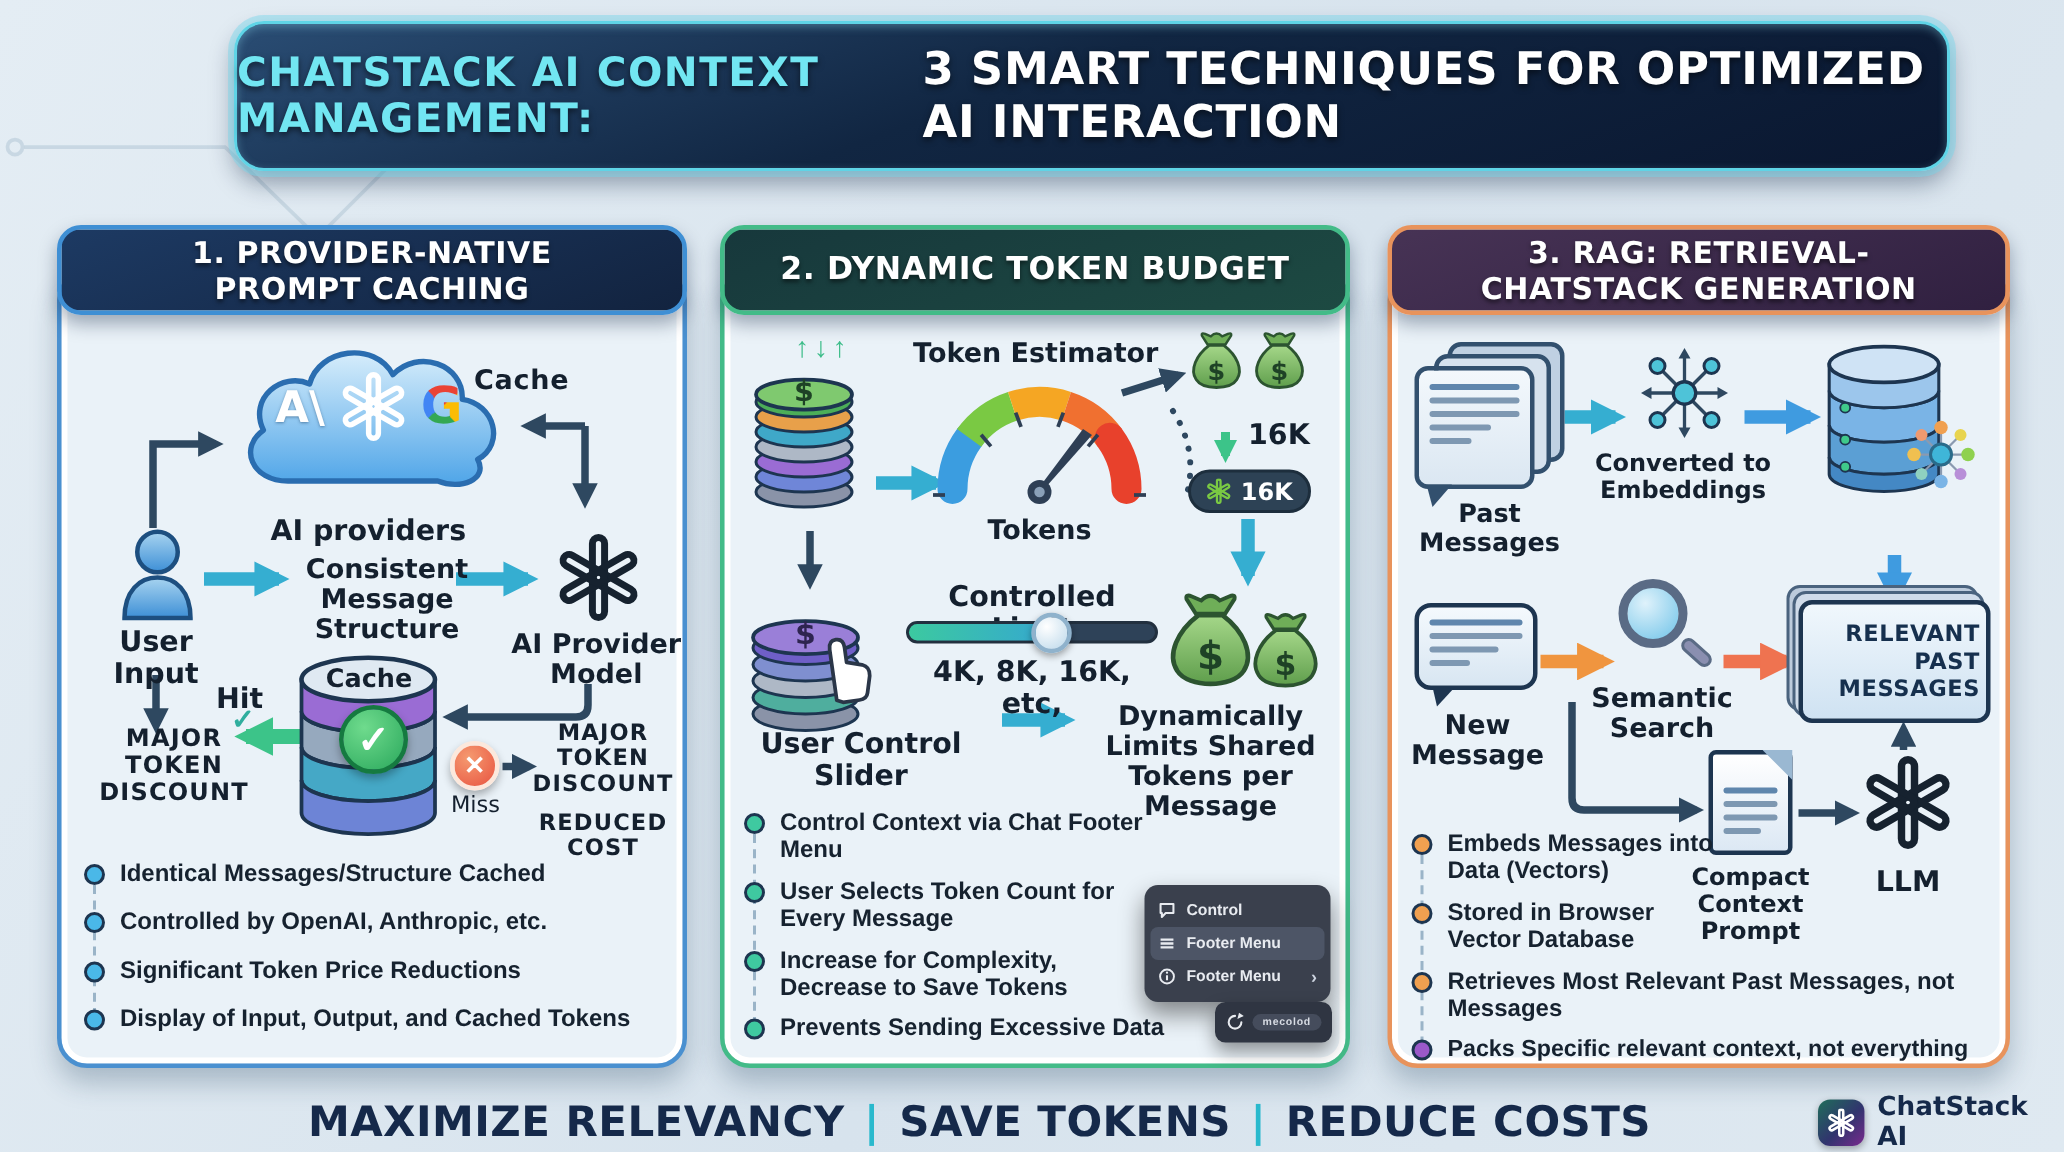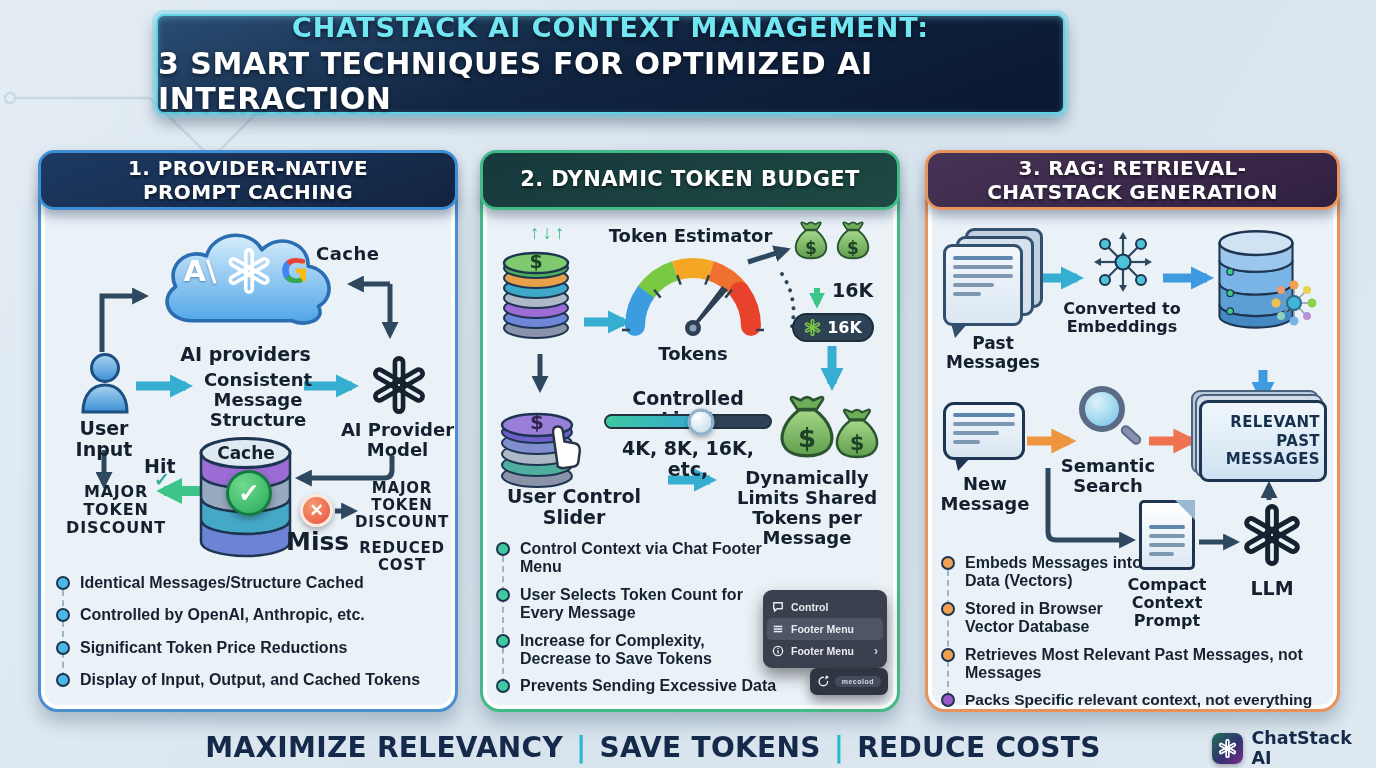--- a/index.html
+++ b/index.html
@@ -13,25 +13,25 @@
   .hd-font { font-family:"DejaVu Sans", sans-serif; }
 
   
   svg.circuits { position:absolute; inset:0; pointer-events:none; }
   svg.circuits path { fill:none; stroke:#b3c6d5; stroke-width:2.5; opacity:.55; }
   svg.circuits circle { fill:none; stroke:#b3c6d5; stroke-width:2.5; opacity:.55; }
   svg.circuits circle.fill { fill:#b3c6d5; stroke:none; opacity:.6; }
 
   
   .banner {
-    left:156px; top:14px; width:909px; height:100px; border-radius:8px;
+    left:156px; top:14px; width:1144px; height:100px; border-radius:20px;
     background:linear-gradient(160deg,#2a4d74,#112642 45%,#0a1730);
     border:2px solid #5fd4e6;
     box-shadow:0 0 0 4px rgba(120,215,235,.45), 0 8px 16px rgba(10,30,60,.4), inset 0 2px 6px rgba(140,220,240,.35);
-    display:flex; flex-direction:column; align-items:center; justify-content:center; gap:3px;
+    display:flex; flex-direction:row; align-items:center; justify-content:center; gap:3px;
   }
   .banner .l1 { font-size:27px; font-weight:800; letter-spacing:1px; color:#72e6f2; text-shadow:0 2px 4px rgba(0,0,0,.55); }
   .banner .l2 { font-size:30px; font-weight:800; letter-spacing:.5px; color:#ffffff; text-shadow:0 2px 4px rgba(0,0,0,.55); }
 
   
   .panel { position:absolute; top:150px; width:420px; height:562px; }
   .panel .body {
     position:absolute; left:0; right:0; top:30px; bottom:0; border-radius:20px;
     background:#eaf2f8; box-shadow:inset 0 0 0 4px #ffffff, 0 10px 18px rgba(30,60,90,.28);
   }
@@ -270,21 +270,21 @@
           <path d="M3 62 a44.5 14 0 0 0 89 0 L92 84 a44.5 14 0 0 1 -89 0 Z" fill="#45a8c6" stroke="#1d3550" stroke-width="2.5"></path>
           <path d="M3 84 a44.5 14 0 0 0 89 0 L92 106 a44.5 14 0 0 1 -89 0 Z" fill="#6d84d6" stroke="#1d3550" stroke-width="2.5"></path>
           <path d="M3 16 L3 38 a44.5 14 0 0 0 89 0 L92 16" fill="#9a6cd4" stroke="#1d3550" stroke-width="2.5"></path>
           <ellipse cx="47.5" cy="17" rx="44.5" ry="14.5" fill="#dfe9f2" stroke="#1d3550" stroke-width="3"></ellipse>
         </svg>
       </div>
       <div class="abs lbl" style="left:168px; top:294px; width:80px; font-size:17px; font-weight:800;">Cache</div>
       <div class="abs check-circle" style="left:188px; top:320px; width:46px; height:46px; font-size:26px;">✓</div>
 
       <div class="abs x-circle" style="left:262px; top:344px; width:33px; height:33px; font-size:17px;">✕</div>
-      <div class="abs lbl" style="left:248px; top:378px; width:62px; font-size:25px; font-weight:700;">Miss</div>
+      <div class="abs lbl" style="left:248px; top:378px; width:62px; font-size:15px; font-weight:400;">Miss</div>
 
       <div class="abs lbl caps" style="left:314px; top:330px; width:100px; font-size:15px; letter-spacing:.8px;">MAJOR TOKEN DISCOUNT</div>
       <div class="abs lbl caps" style="left:314px; top:390px; width:100px; font-size:15px; letter-spacing:.8px;">REDUCED COST</div>
 
       <div class="bullets" style="left:18px; top:424px; width:392px; display:flex; flex-direction:column; gap:14px;">
         <div class="b-item">
             <span class="b-dot"></span>
             <span class="b-txt">Identical Messages/Structure Cached</span>
           </div>
         <div class="b-item">

